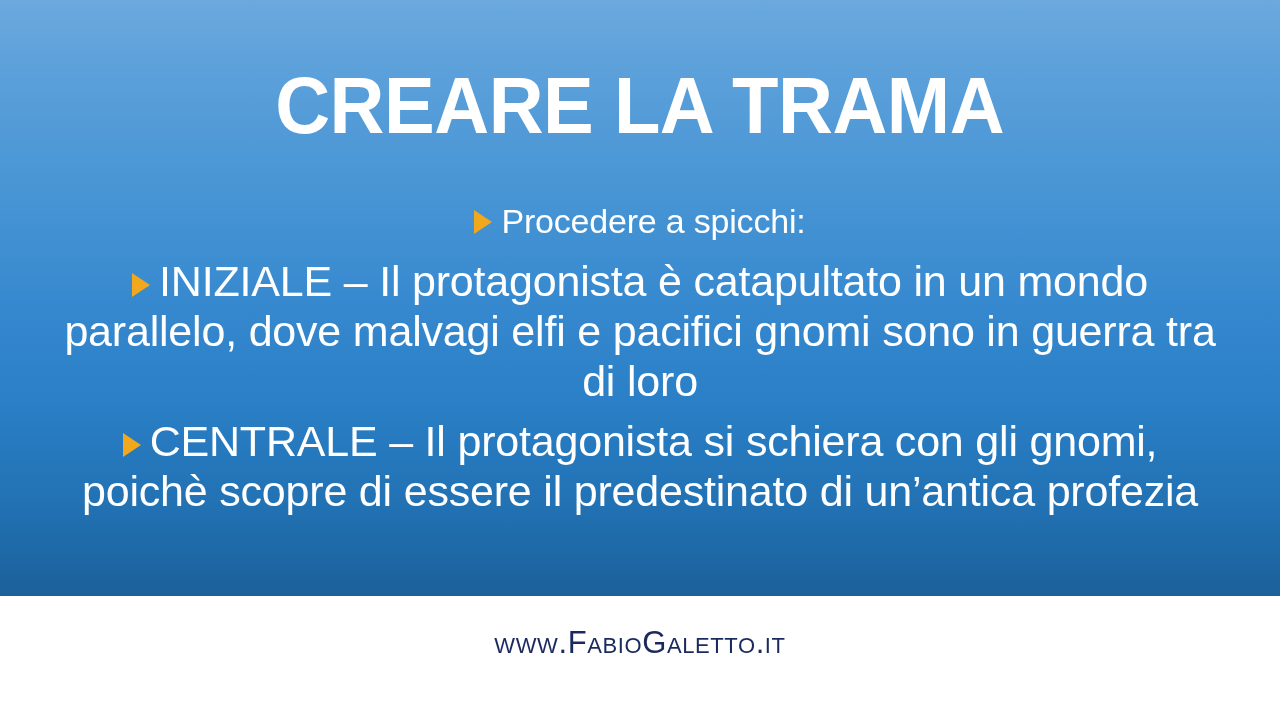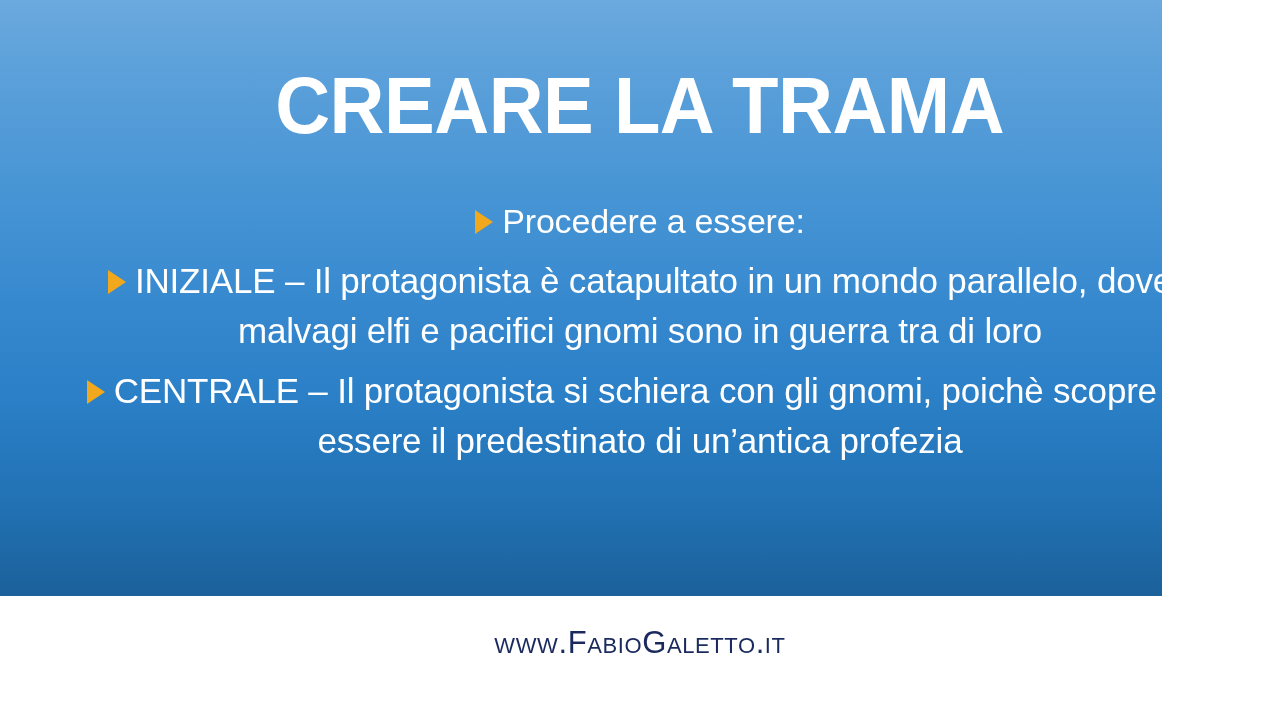--- a/index.html
+++ b/index.html
@@ -17,21 +17,21 @@
     position: relative;
     width: 1280px;
     height: 720px;
     background: #ffffff;
     overflow: hidden;
   }
   #slide-body {
     position: absolute;
     left: 0;
     top: 0;
-    width: 1162px;
+    width: 1280px;
     height: 627px;
     background: linear-gradient(to bottom, #6ba9de 0%, #5ba0da 12%, #4694d4 32%, #3789cf 48%, #2a7fc6 64%, #2272b4 80%, #1c639e 93%, #195b92 100%);
   }
 
   
   #title-block {
     position: absolute;
     left: 0;
     top: 64px;
     width: 1280px;
@@ -66,21 +66,21 @@
     font-weight: normal;
     letter-spacing: -0.2px;
     margin: 0;
     padding: 0;
   }
   .para.level-1 {
     font-size: 34px;
     line-height: 50px;
   }
   .para.level-2 {
-    font-size: 35px;
+    font-size: 43px;
     line-height: 50px;
   }
   .gap-a { height: 10px; }
   .gap-b { height: 10px; }
 
   .para-inner {
     display: inline;
   }
   .bullet-tri {
     display: inline-block;
@@ -122,21 +122,21 @@
 
   <div id="slide-body">
 
     <div id="title-block">
       <div id="slide-title">CREARE LA TRAMA</div>
     </div>
 
     <div id="content-block">
 
       <p class="para level-1">
-        <span class="bullet-tri"></span><span class="para-inner">Procedere a essere:</span>
+        <span class="bullet-tri"></span><span class="para-inner">Procedere a spicchi:</span>
       </p>
 
       <div class="gap-a"></div>
 
       <p class="para level-2">
         <span class="bullet-tri"></span><span class="para-inner">INIZIALE – Il protagonista è catapultato in un mondo parallelo, dove malvagi elfi e pacifici gnomi sono in guerra tra di loro</span>
       </p>
 
       <div class="gap-b"></div>
 

